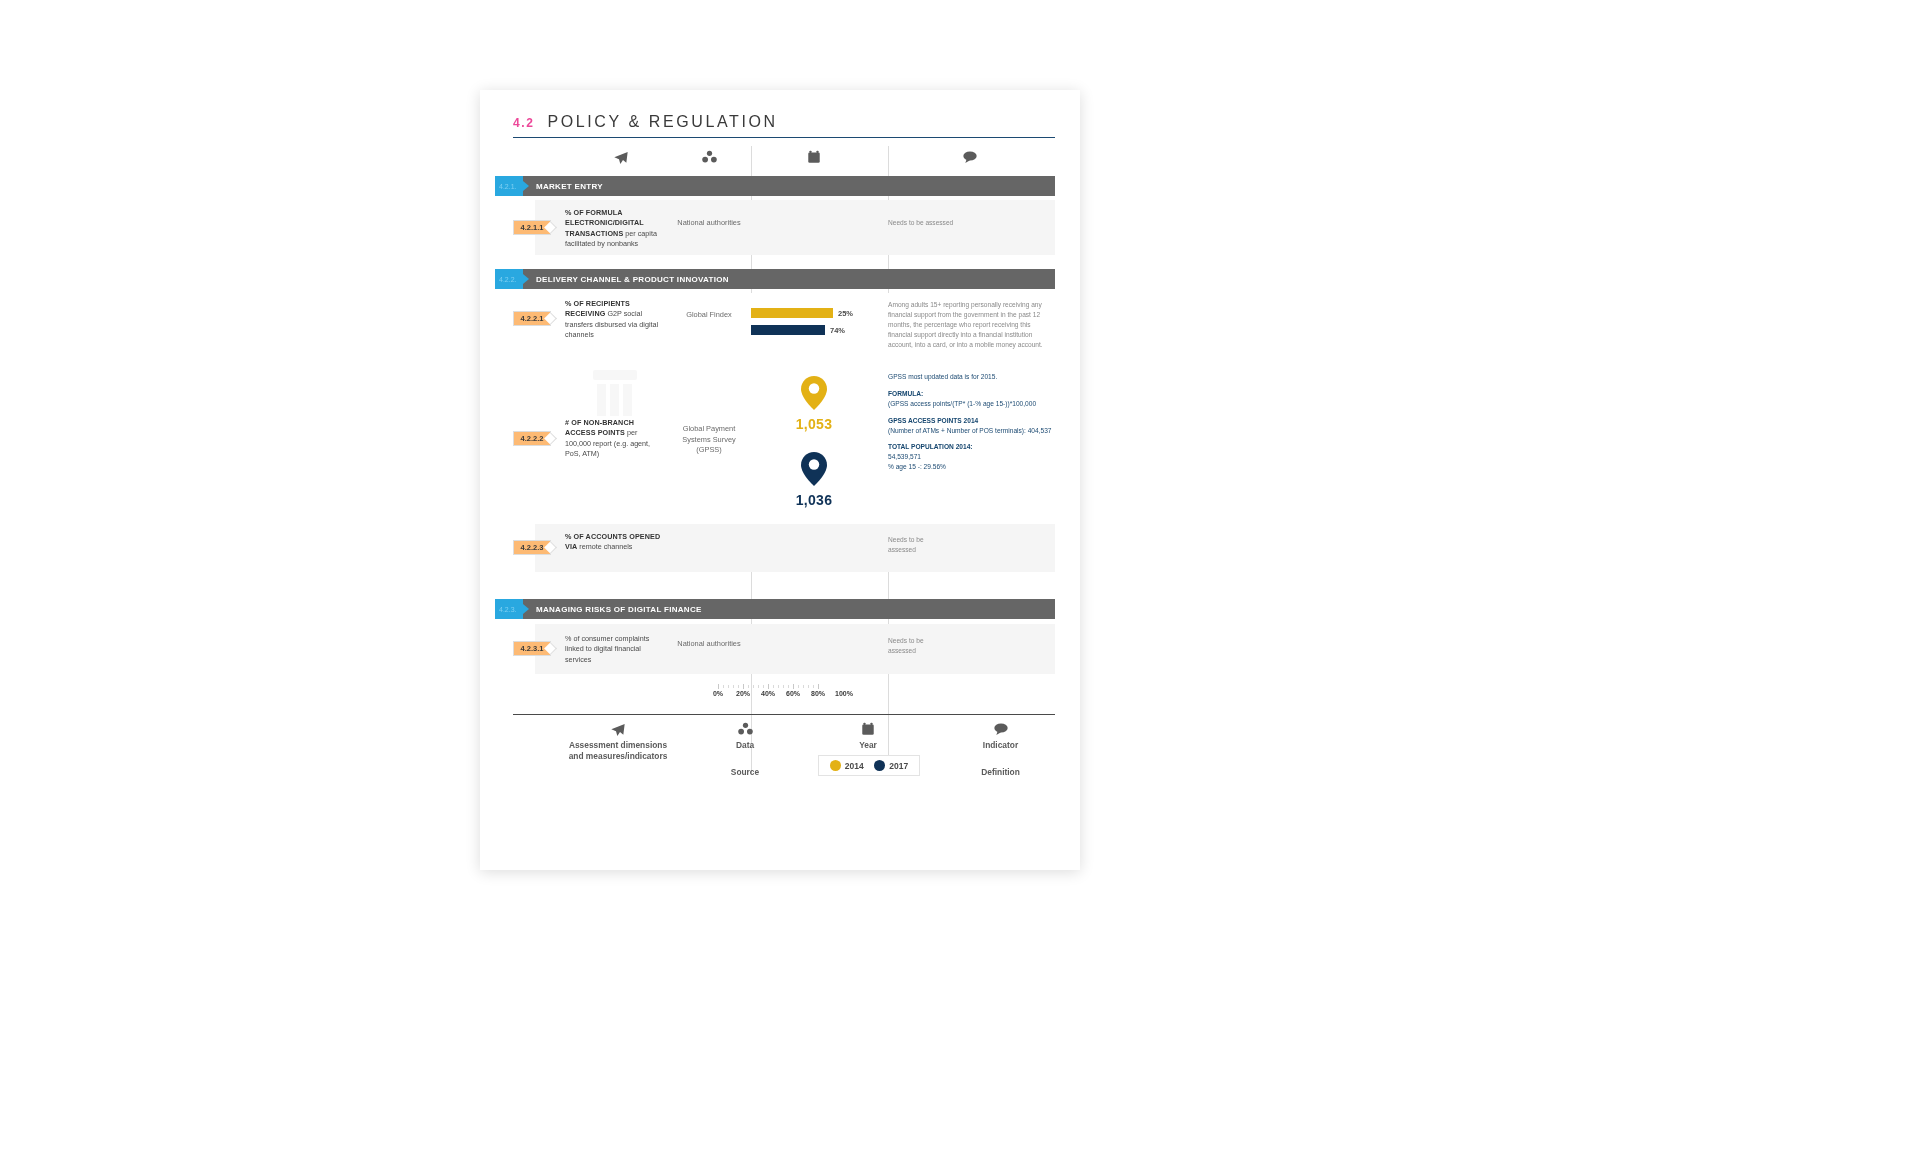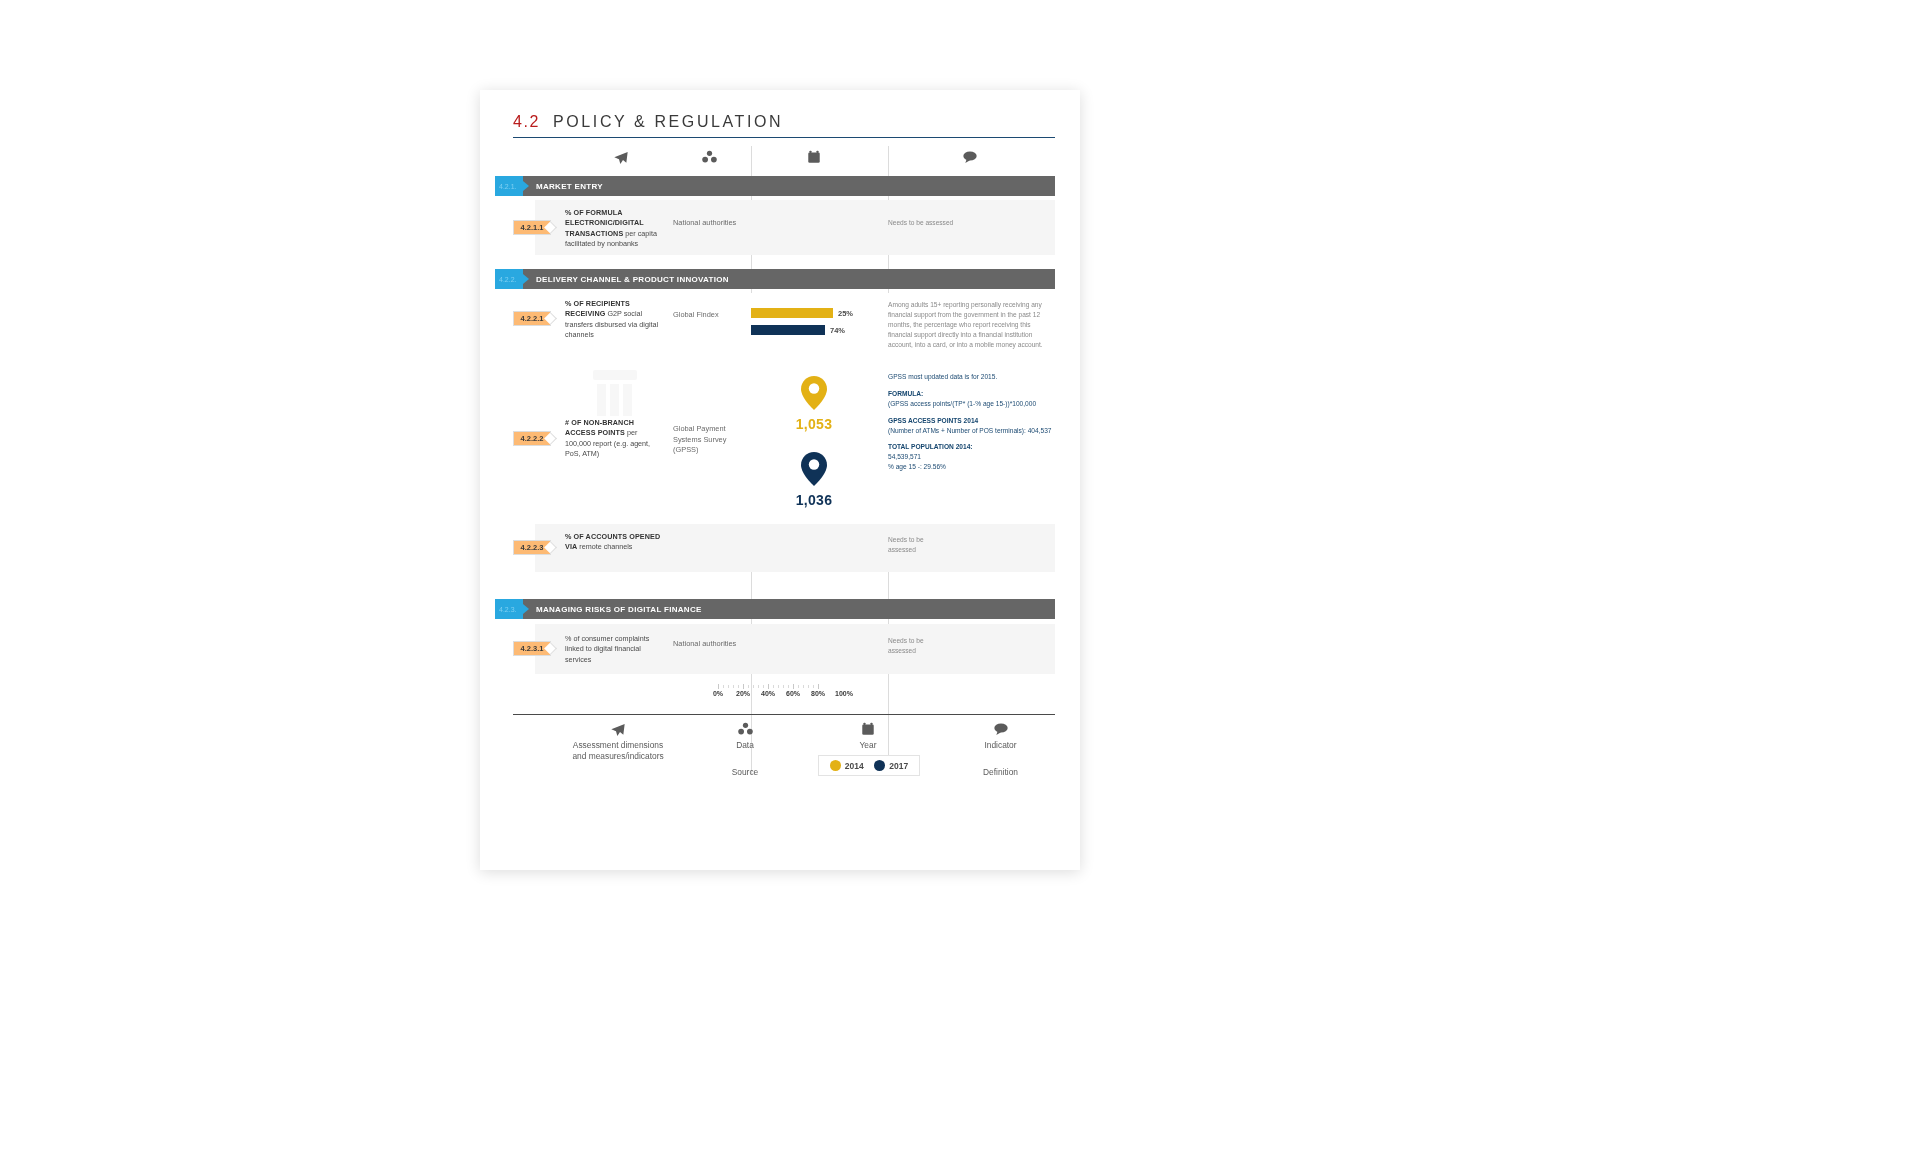--- a/index.html
+++ b/index.html
@@ -30,24 +30,24 @@
   .page-header {
     position: absolute;
     left: 33px;
     top: 23px;
     width: 540px;
     display: flex;
     align-items: baseline;
     gap: 13px;
   }
   .sec-num {
-    color: #b91c1c;
-    font-size: 16px;
+    color: #ec4899;
+    font-size: 12px;
     letter-spacing: 1.6px;
-    font-weight: 400;
+    font-weight: 700;
   }
   .sec-title {
     color: #3a3a3a;
     font-size: 16px;
     letter-spacing: 2.6px;
     font-weight: 400;
   }
   .header-rule {
     position: absolute;
     left: 33px;
@@ -174,20 +174,21 @@
     line-height: 1.45;
     color: #4a4a4a;
   }
   .measure b { color: #333333; letter-spacing: 0.1px; }
 
   
   .source {
     position: absolute;
     left: 160px;
     width: 72px;
+    text-align: center;
     font-size: 7.4px;
     line-height: 1.45;
     color: #6a6a6a;
   }
 
   
   .chartcell {
     position: absolute;
     left: 238px;
     width: 126px;
@@ -301,20 +302,21 @@
     text-align: center;
     color: #5b5b5b;
   }
   .legend-ico { height: 16px; }
   .legend-txt {
     font-size: 8.4px;
     line-height: 1.35;
     color: #5b5b5b;
     margin-top: 2px;
     white-space: nowrap;
+    font-weight: bold;
   }
   .year-box {
     position: absolute;
     top: 33px;
     left: 305px;
     width: 100px;
     height: 19px;
     background: #ffffff;
     border: 1px solid #e3e3e3;
     display: flex;

